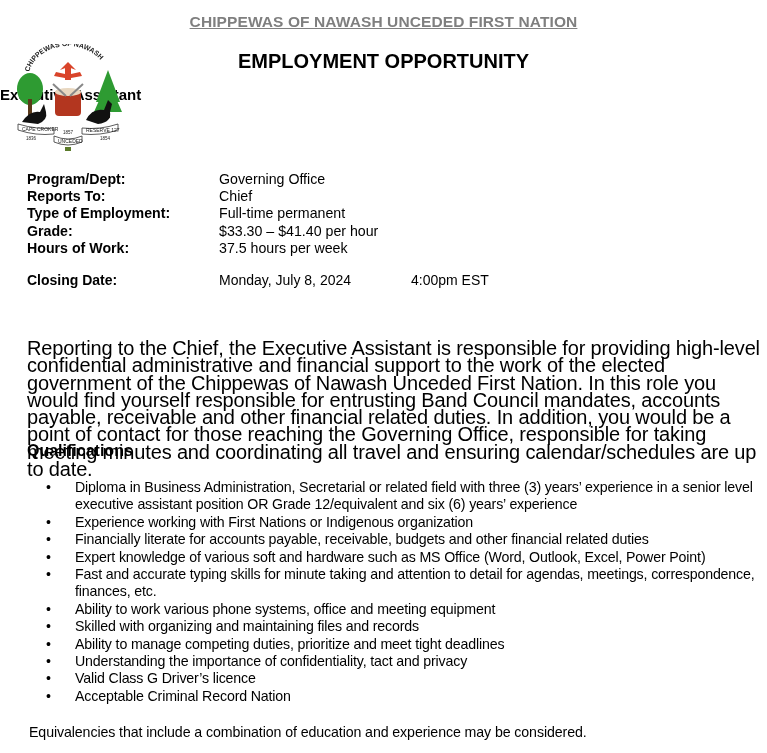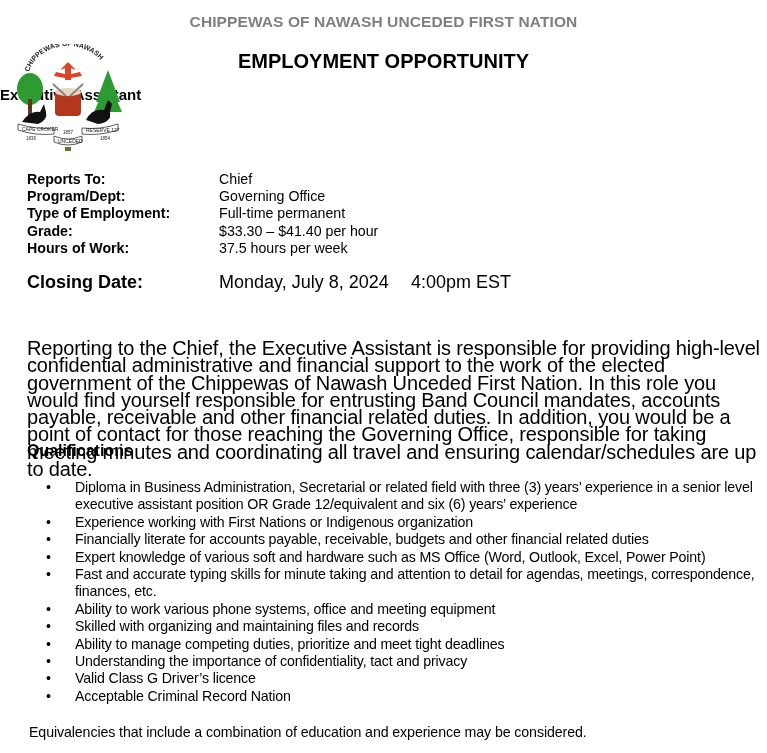--- a/index.html
+++ b/index.html
@@ -1,28 +1,28 @@
 <!DOCTYPE html>
 <html><head>
 <meta charset="utf-8">
 <style>
   html, body { margin:0; padding:0; background:#ffffff; }
   body { width:767px; height:753px; position:relative; overflow:hidden;
          font-family:"Liberation Sans", sans-serif; color:#000; }
   .abs { position:absolute; }
   .org { top:13px; left:0; width:767px; text-align:center; font-weight:bold;
-         font-size:15.5px; color:#7f7f7f; letter-spacing:0.1px; }
+         font-size:15.5px; color:#7f7f7f; letter-spacing:0.1px;text-decoration:underline; }
   .heading { top:50px; left:0; width:767px; text-align:center; font-weight:bold; font-size:20px; }
   .jobtitle { top:86px; left:0; width:767px; text-align:left; font-weight:bold; font-size:15px; }
   .logo { left:8px; top:44px; width:120px; height:108px; }
   .fields { left:27px; top:171px; font-size:14.2px; line-height:17.2px; }
   .frow { display:flex; }
   .flabel { width:192px; font-weight:bold; }
   .fval { }
-  .closing { left:27px; top:272px; font-size:18px; display:flex; }
+  .closing { left:27px; top:272px; font-size:14px; display:flex; }
   .closing .fval2 { width:192px; }
   .desc { left:27px; top:328px; width:735px; font-size:20px; line-height:17.3px;
           letter-spacing:-0.15px;margin-top:12px; }
   .qualh { left:27px; top:442px; font-size:16px; font-weight:bold; }
   .qlist { left:46px; top:479px; width:715px; margin:0; padding:0; list-style:none;
            font-size:14.2px; line-height:17.4px; letter-spacing:-0.15px; }
   .qlist li { position:relative; padding-left:29px; }
   .qlist li .bullet { position:absolute; left:0; top:0; }
   .equiv { top:724px; left:0; width:767px; text-align:left; font-size:14.2px; letter-spacing:-0.1px;padding-left:29px; }
 </style>
@@ -76,26 +76,26 @@
     <text x="50" y="99" font-size="5" font-family="Liberation Sans, sans-serif" fill="#222">UNCEDED</text>
     <text x="18" y="96" font-size="4.5" font-family="Liberation Sans, sans-serif" fill="#222">1836</text>
     <text x="55" y="90" font-size="4.5" font-family="Liberation Sans, sans-serif" fill="#222">1857</text>
     <text x="92" y="96" font-size="4.5" font-family="Liberation Sans, sans-serif" fill="#222">1854</text>
     <rect x="57" y="103" width="6" height="4" fill="#5a7a2a"></rect>
   </svg>
 </div>
 
 <div class="abs fields">
   <div class="frow">
+    <span class="flabel">Program/Dept:</span>
+    <span class="fval">Governing Office</span>
+  </div>
+  <div class="frow">
     <span class="flabel">Reports To:</span>
     <span class="fval">Chief</span>
-  </div>
-  <div class="frow">
-    <span class="flabel">Program/Dept:</span>
-    <span class="fval">Governing Office</span>
   </div>
   <div class="frow">
     <span class="flabel">Type of Employment:</span>
     <span class="fval">Full-time permanent</span>
   </div>
   <div class="frow">
     <span class="flabel">Grade:</span>
     <span class="fval">$33.30 – $41.40 per hour</span>
   </div>
   <div class="frow">

